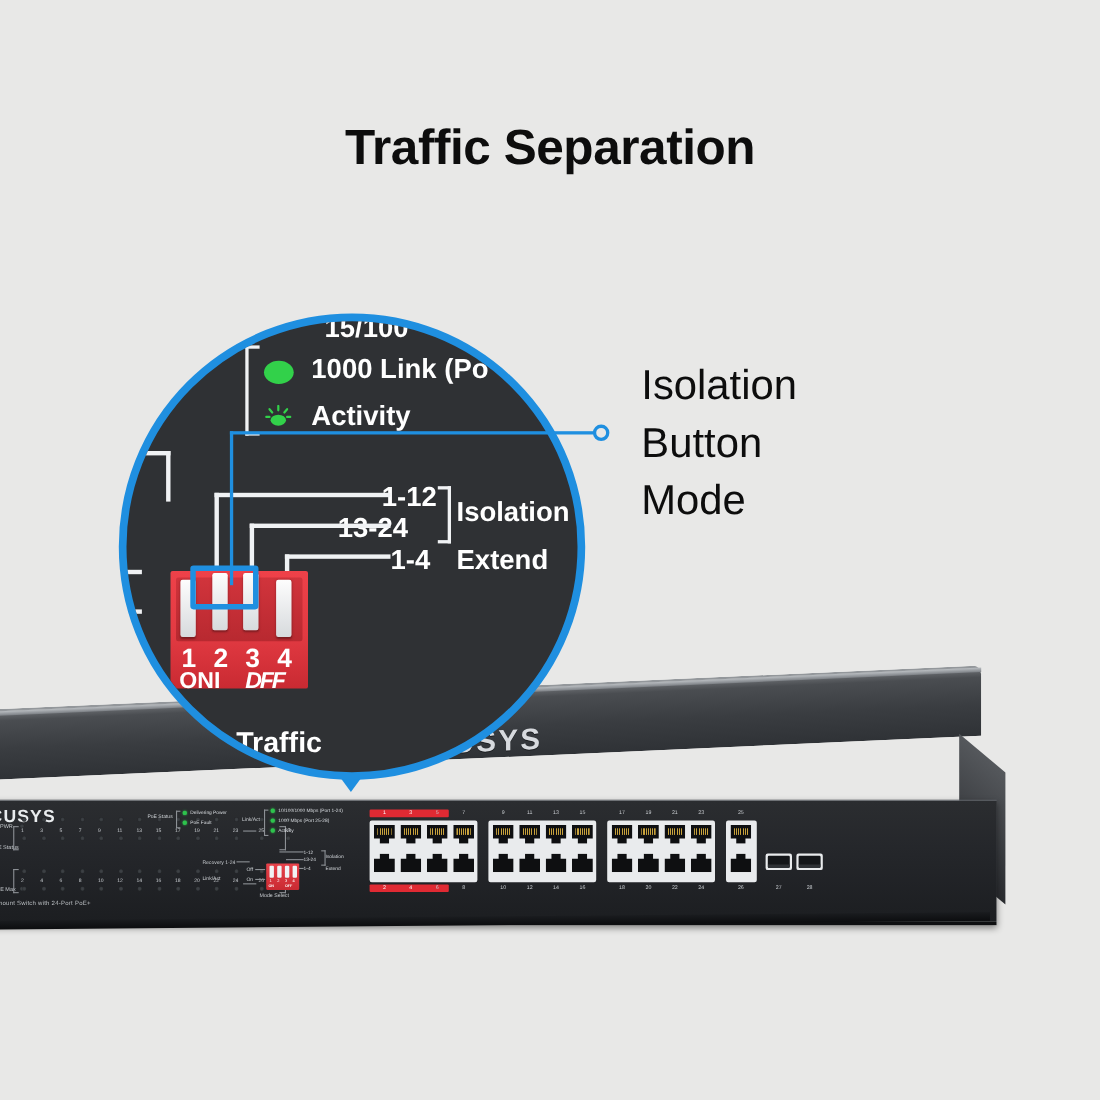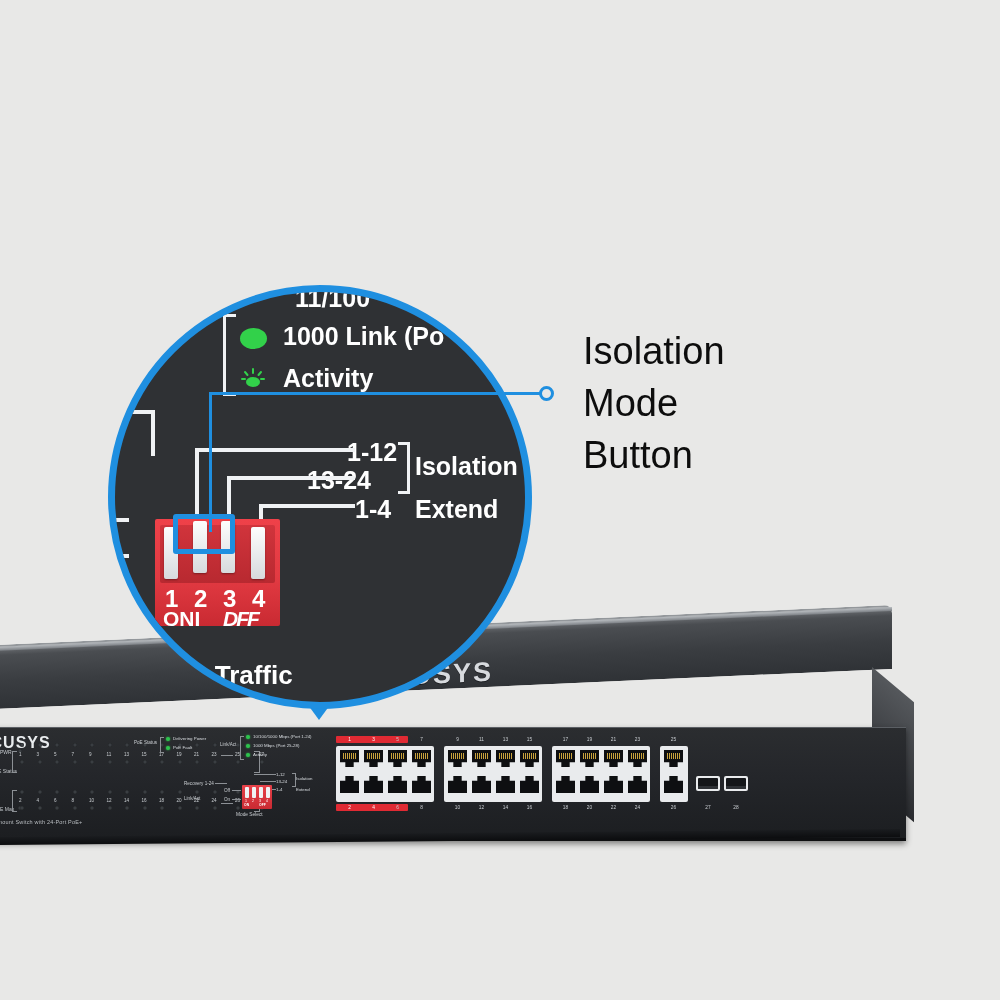--- a/index.html
+++ b/index.html
@@ -182,20 +182,21 @@
   .callout-text{
     position:absolute;left:583px;top:325px;width:330px;
     font-size:38px;line-height:52px;color:#0d0d0d;font-weight:400;
   }
 </style>
 </head>
 <body>
 
 <div class="stage">
 
+  <div class="title">Traffic Separation</div>
 
   <div class="device">
 
     <div class="dev-top">
       <div class="dev-top-sheen"></div>
     </div>
     <div class="dev-side"></div>
     <div class="logo-top">CUSYS</div>
 
     <div class="dev-face">
@@ -455,21 +456,21 @@
 
     </div>
 
     <div class="dev-foot"></div>
 
   </div>
 
   <div class="mag-pointer"></div>
   <div class="mag">
 
-    <div class="m-txt m-cut">11/100</div>
+    <div class="m-txt m-cut">15/100</div>
     <div class="m-txt m-left-cut">ct</div>
     <div class="m-bracket"></div>
 
     <div class="m-green-dot"></div>
     <div class="m-txt m-1000">1000 Link (Po</div>
 
     <svg class="m-act-icon" viewBox="0 0 24 20">
       <ellipse cx="12" cy="14" rx="7" ry="5" fill="#32d14a"></ellipse>
       <g stroke="#32d14a" stroke-width="2" stroke-linecap="round">
         <line x1="12" y1="1" x2="12" y2="5"></line>
@@ -515,17 +516,17 @@
     <div class="hl-box"></div>
 
     <div class="m-txt m-mode-select">e Traffic</div>
   </div>
 
   <div class="callout-line cl-h"></div>
   <div class="callout-line cl-v"></div>
   <div class="cl-dot"></div>
   <div class="callout-text">
     <div>Isolation</div>
+    <div>Button</div>
     <div>Mode</div>
-    <div>Button</div>
   </div>
 
 </div>
 
 </body></html>

